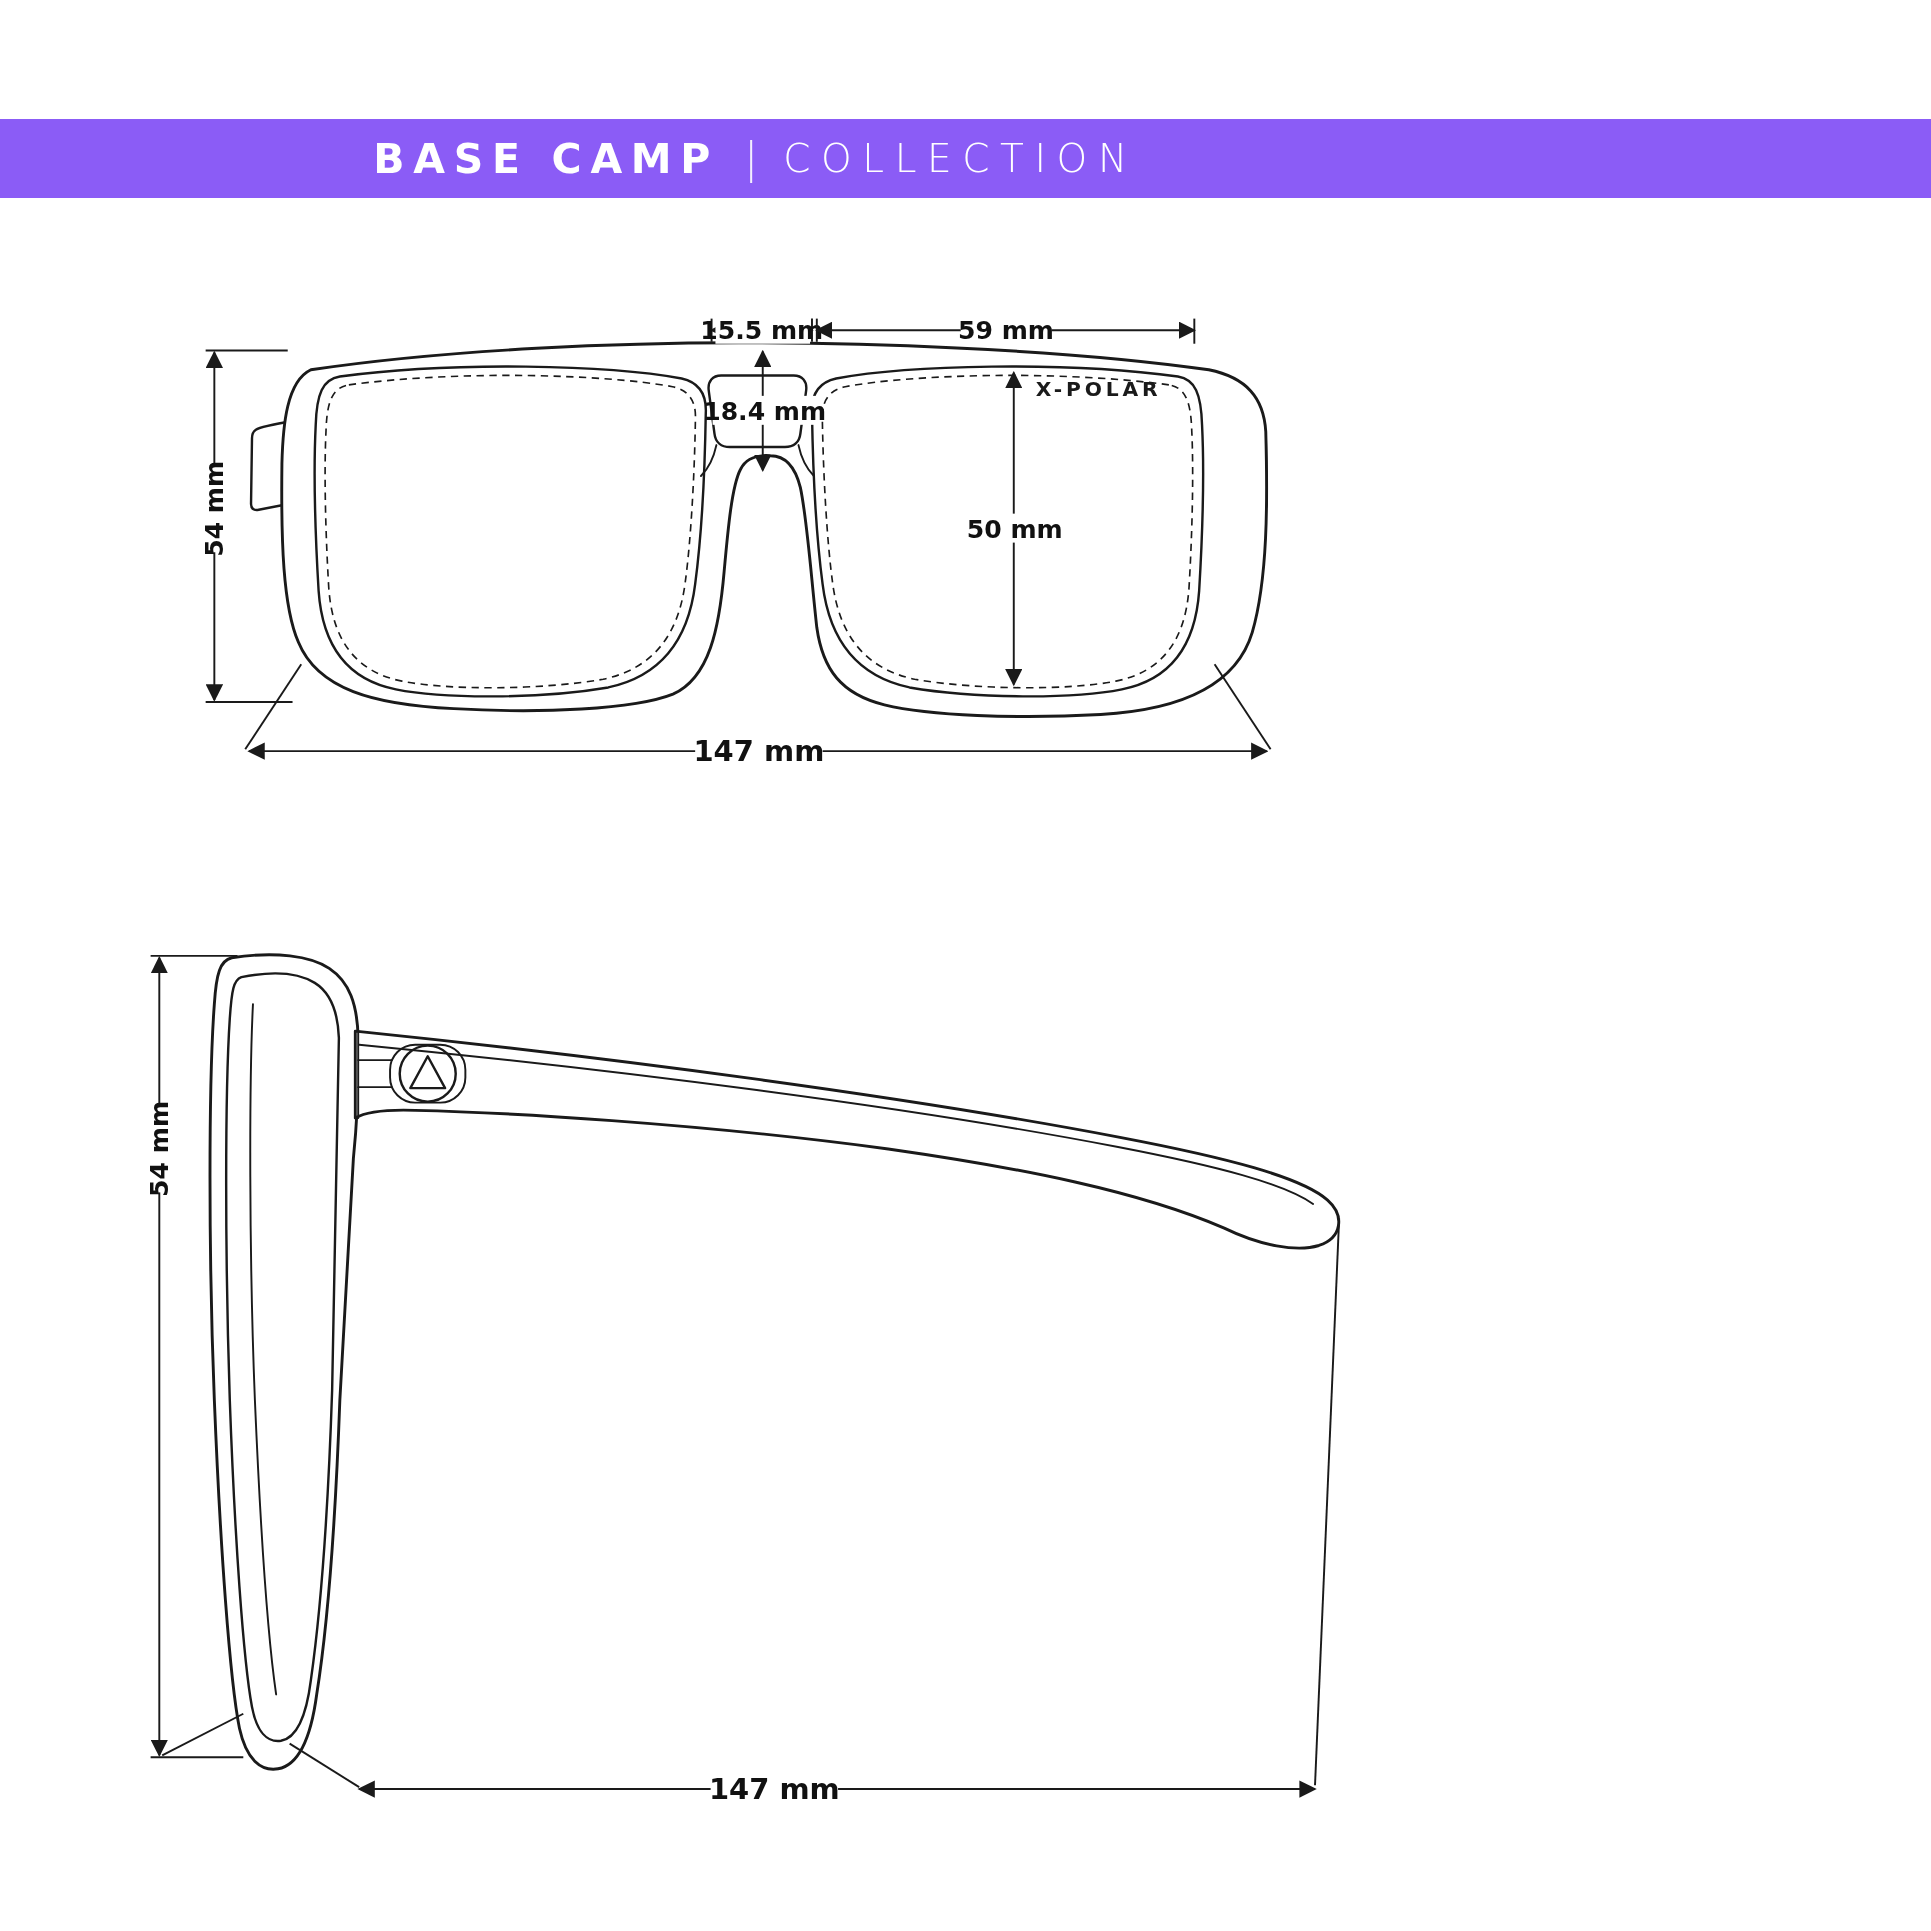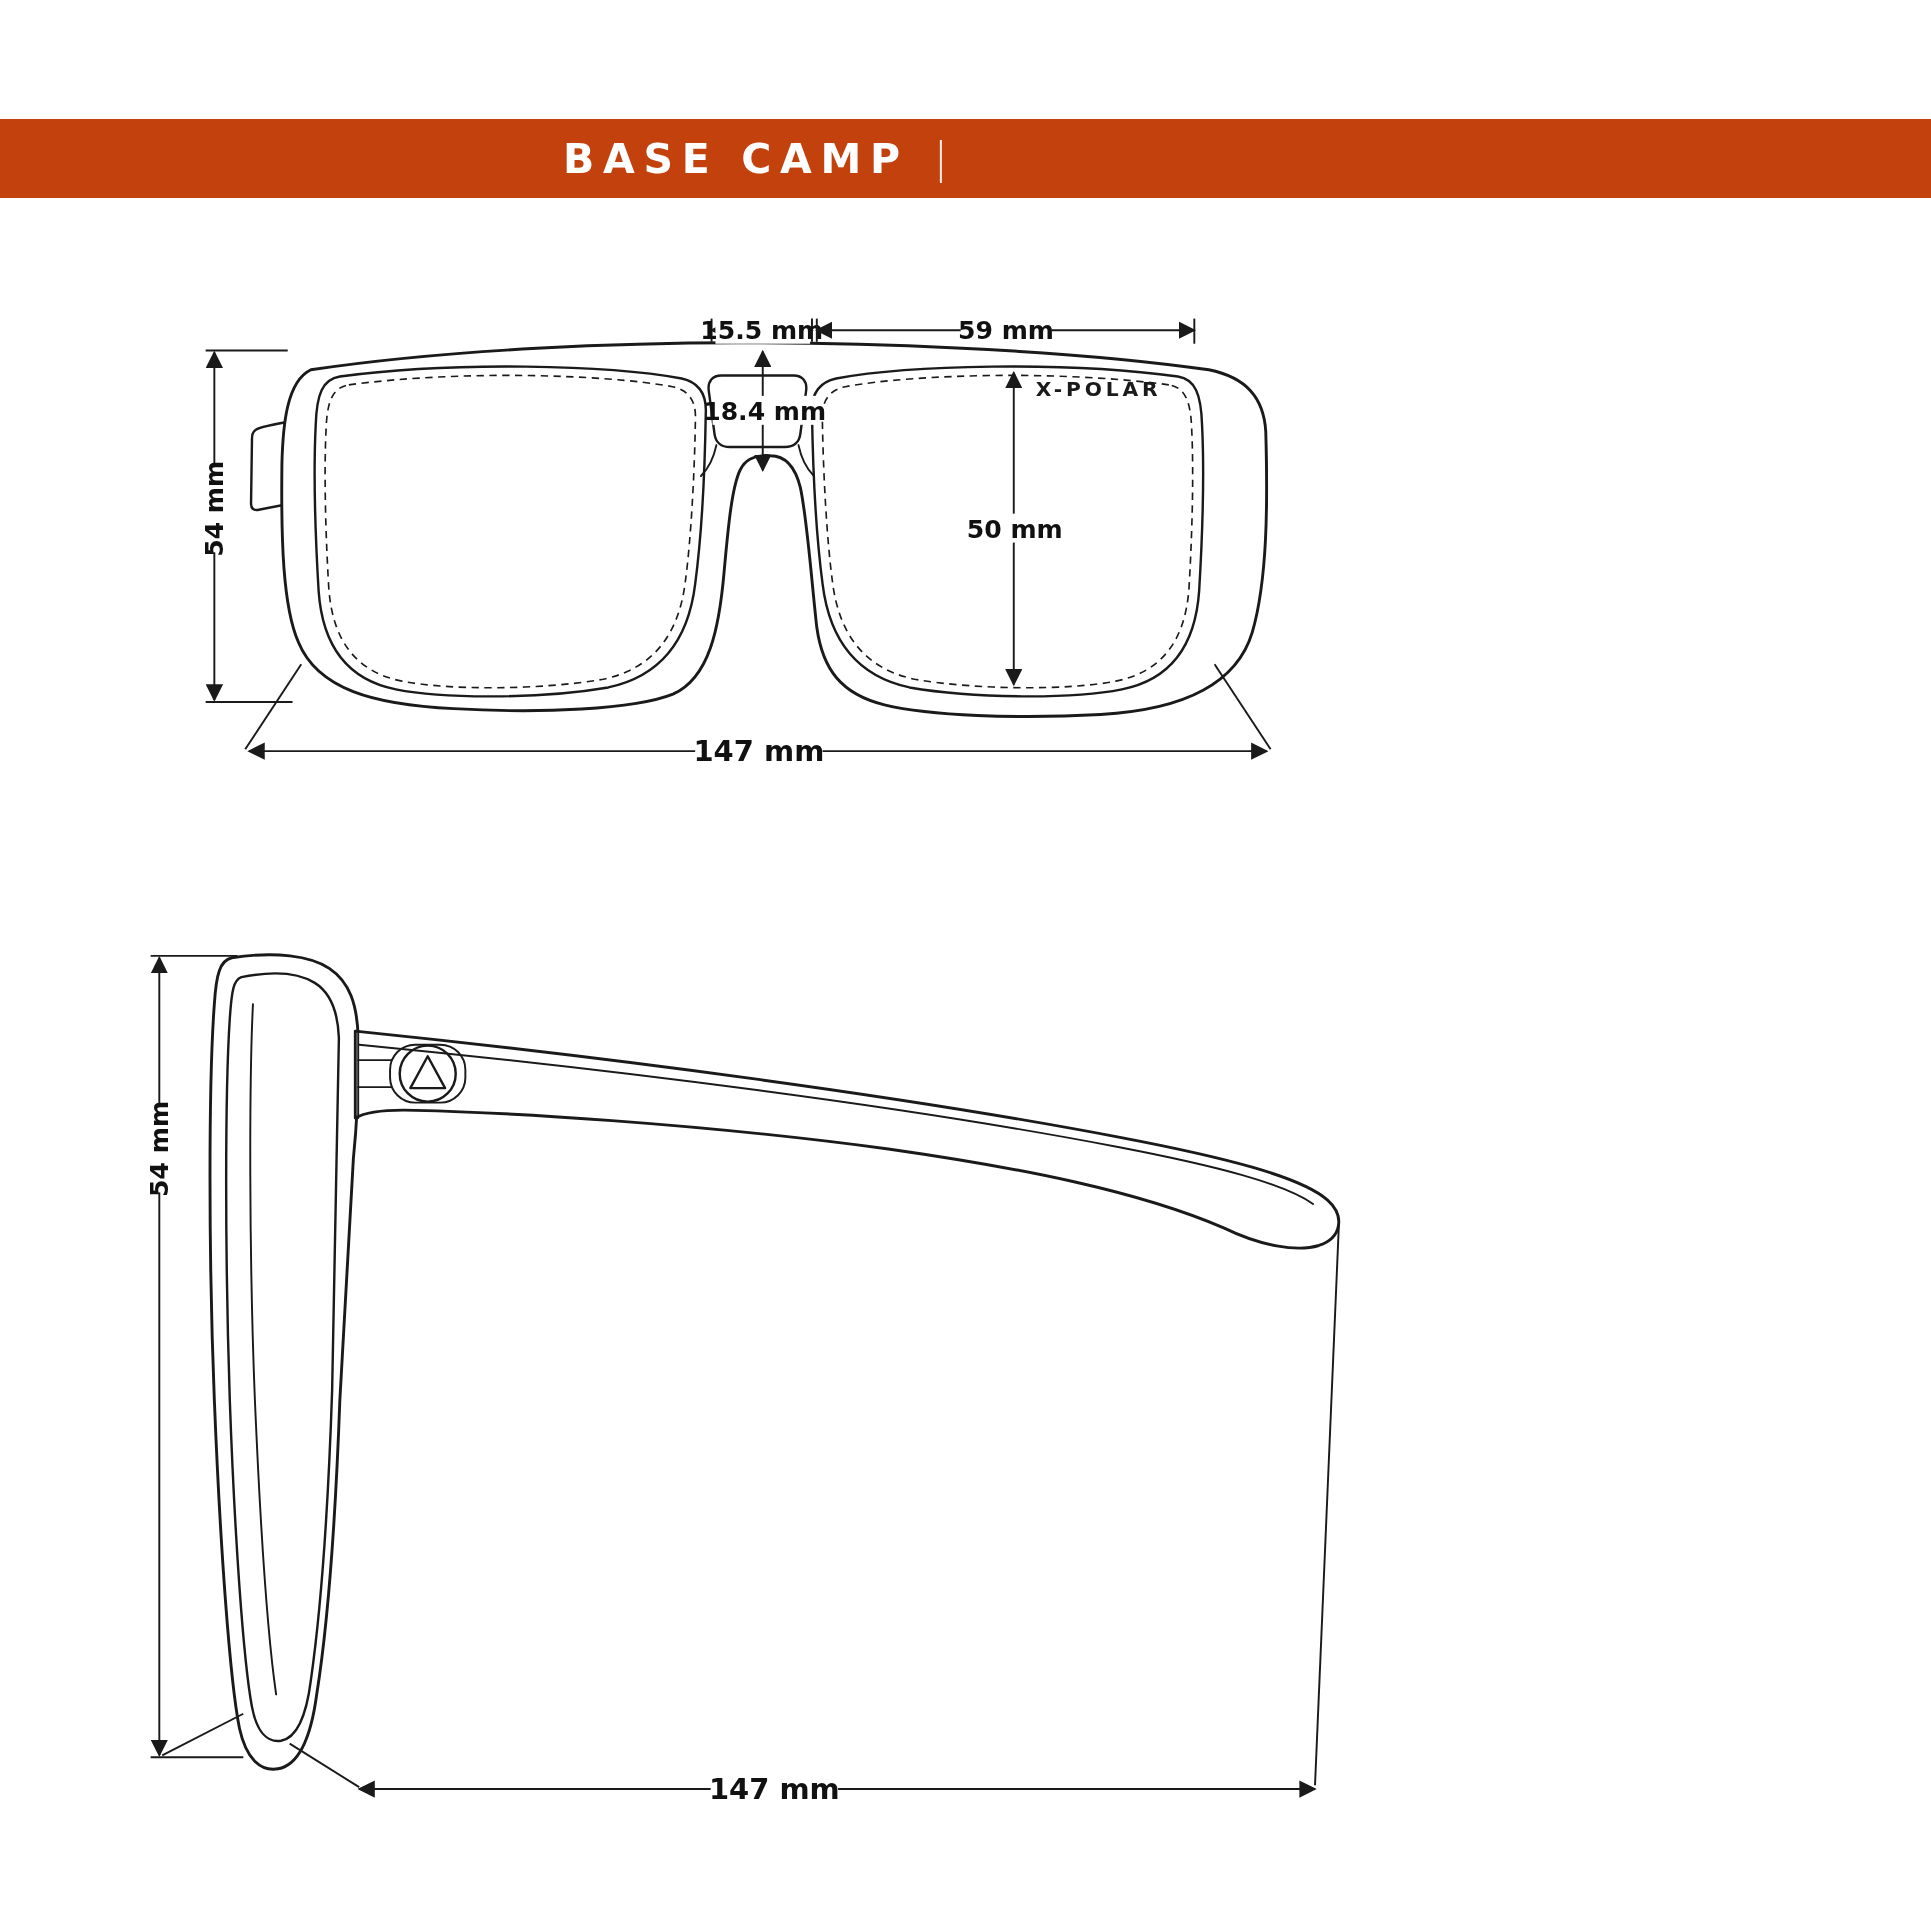--- a/index.html
+++ b/index.html
@@ -6,21 +6,21 @@
   .stage{
     position:relative;
     width:1931px;height:1931px;
     background:#ffffff;
     font-family:"DejaVu Sans","Liberation Sans",sans-serif;
     overflow:hidden;
   }
   
   .band{
     position:absolute;left:0;right:0;top:119px;height:79px;
-    background:#c2410c;
+    background:#8b5cf6;
     display:flex;align-items:center;justify-content:center;
   }
   .band-inner{
     display:flex;align-items:center;gap:25px;
     transform:translateX(-210px);
     color:#ffffff;white-space:nowrap;
   }
   .band-title{
     font-size:41px;font-weight:700;letter-spacing:8.7px;
   }
@@ -44,20 +44,21 @@
 </style>
 </head>
 <body>
 
 <div class="stage">
 
   <div class="band">
     <div class="band-inner">
       <span class="band-title">BASE CAMP</span>
       <span class="band-sep">|</span>
+      <span class="band-subtitle">COLLECTION</span>
     </div>
   </div>
 
   <svg width="1931" height="1931" viewBox="0 0 2000 2000">
     <defs>
       <marker id="ah" viewBox="0 0 10 10" refX="9" refY="5" markerWidth="9" markerHeight="9" orient="auto-start-reverse">
         <path d="M0,0 L10,5 L0,10 Z" fill="#1a1a1a"></path>
       </marker>
       <path id="lensL" d="M 352 390
         C 470 374, 630 378, 706 392

